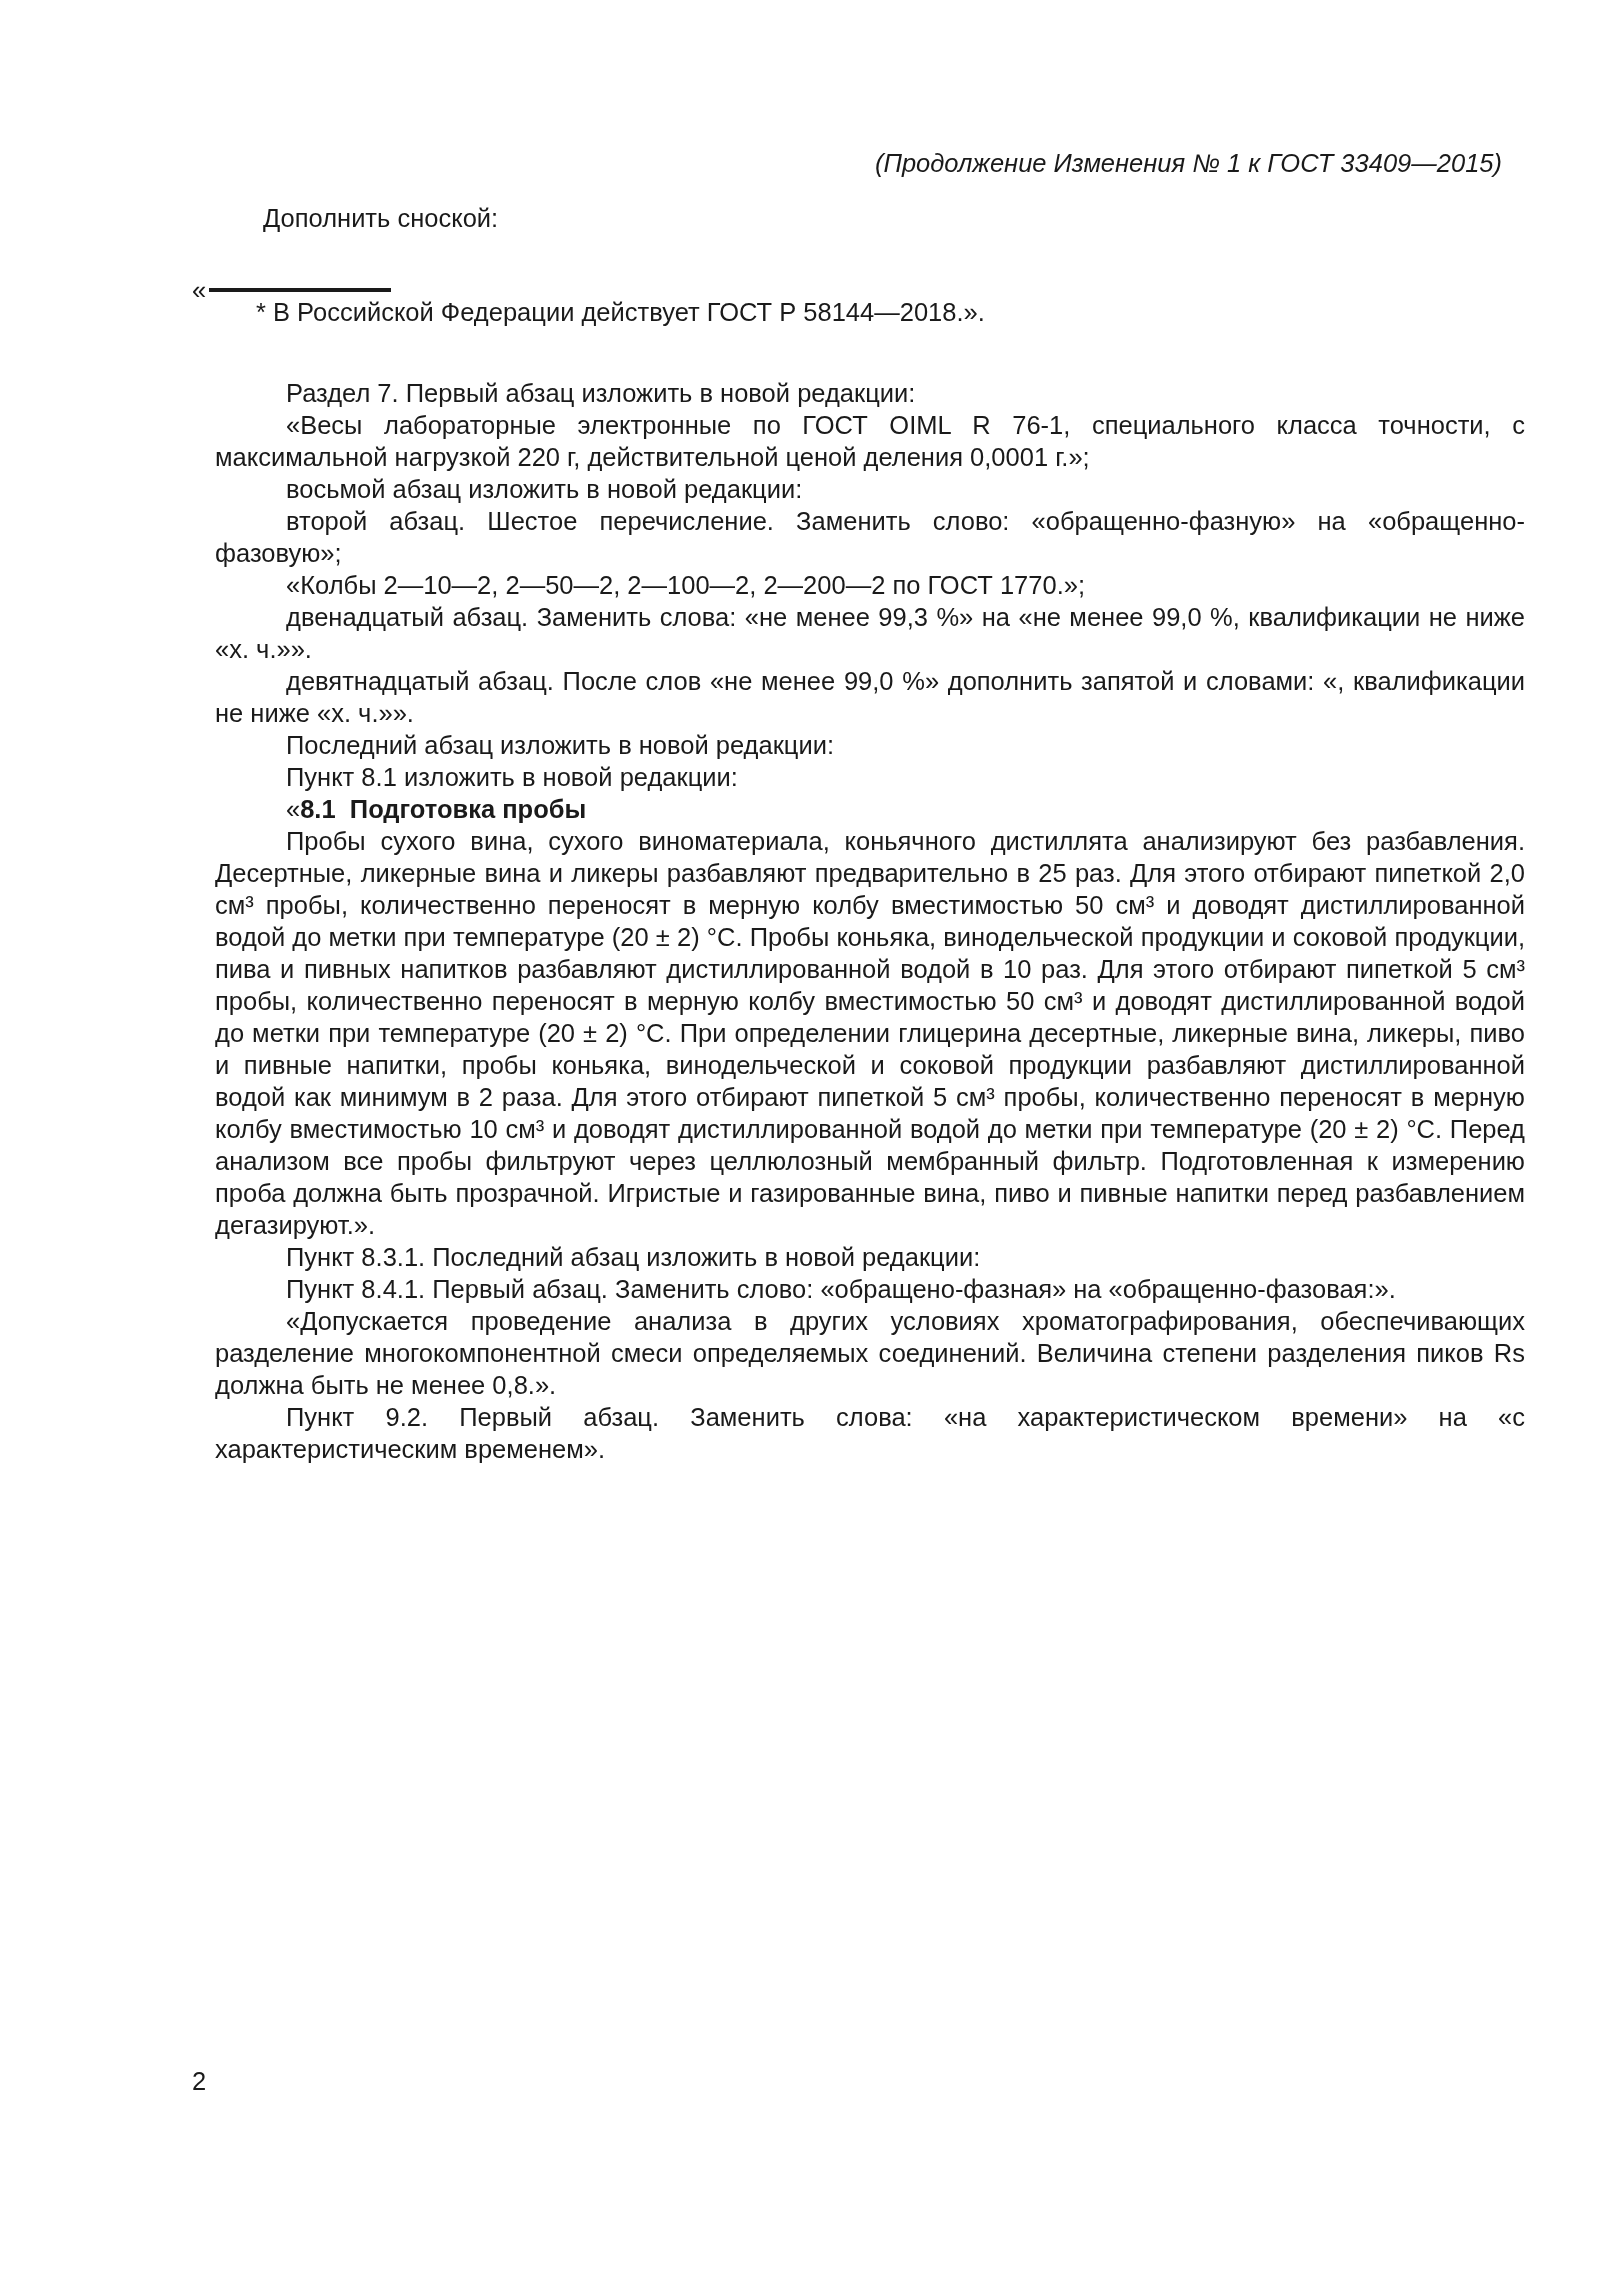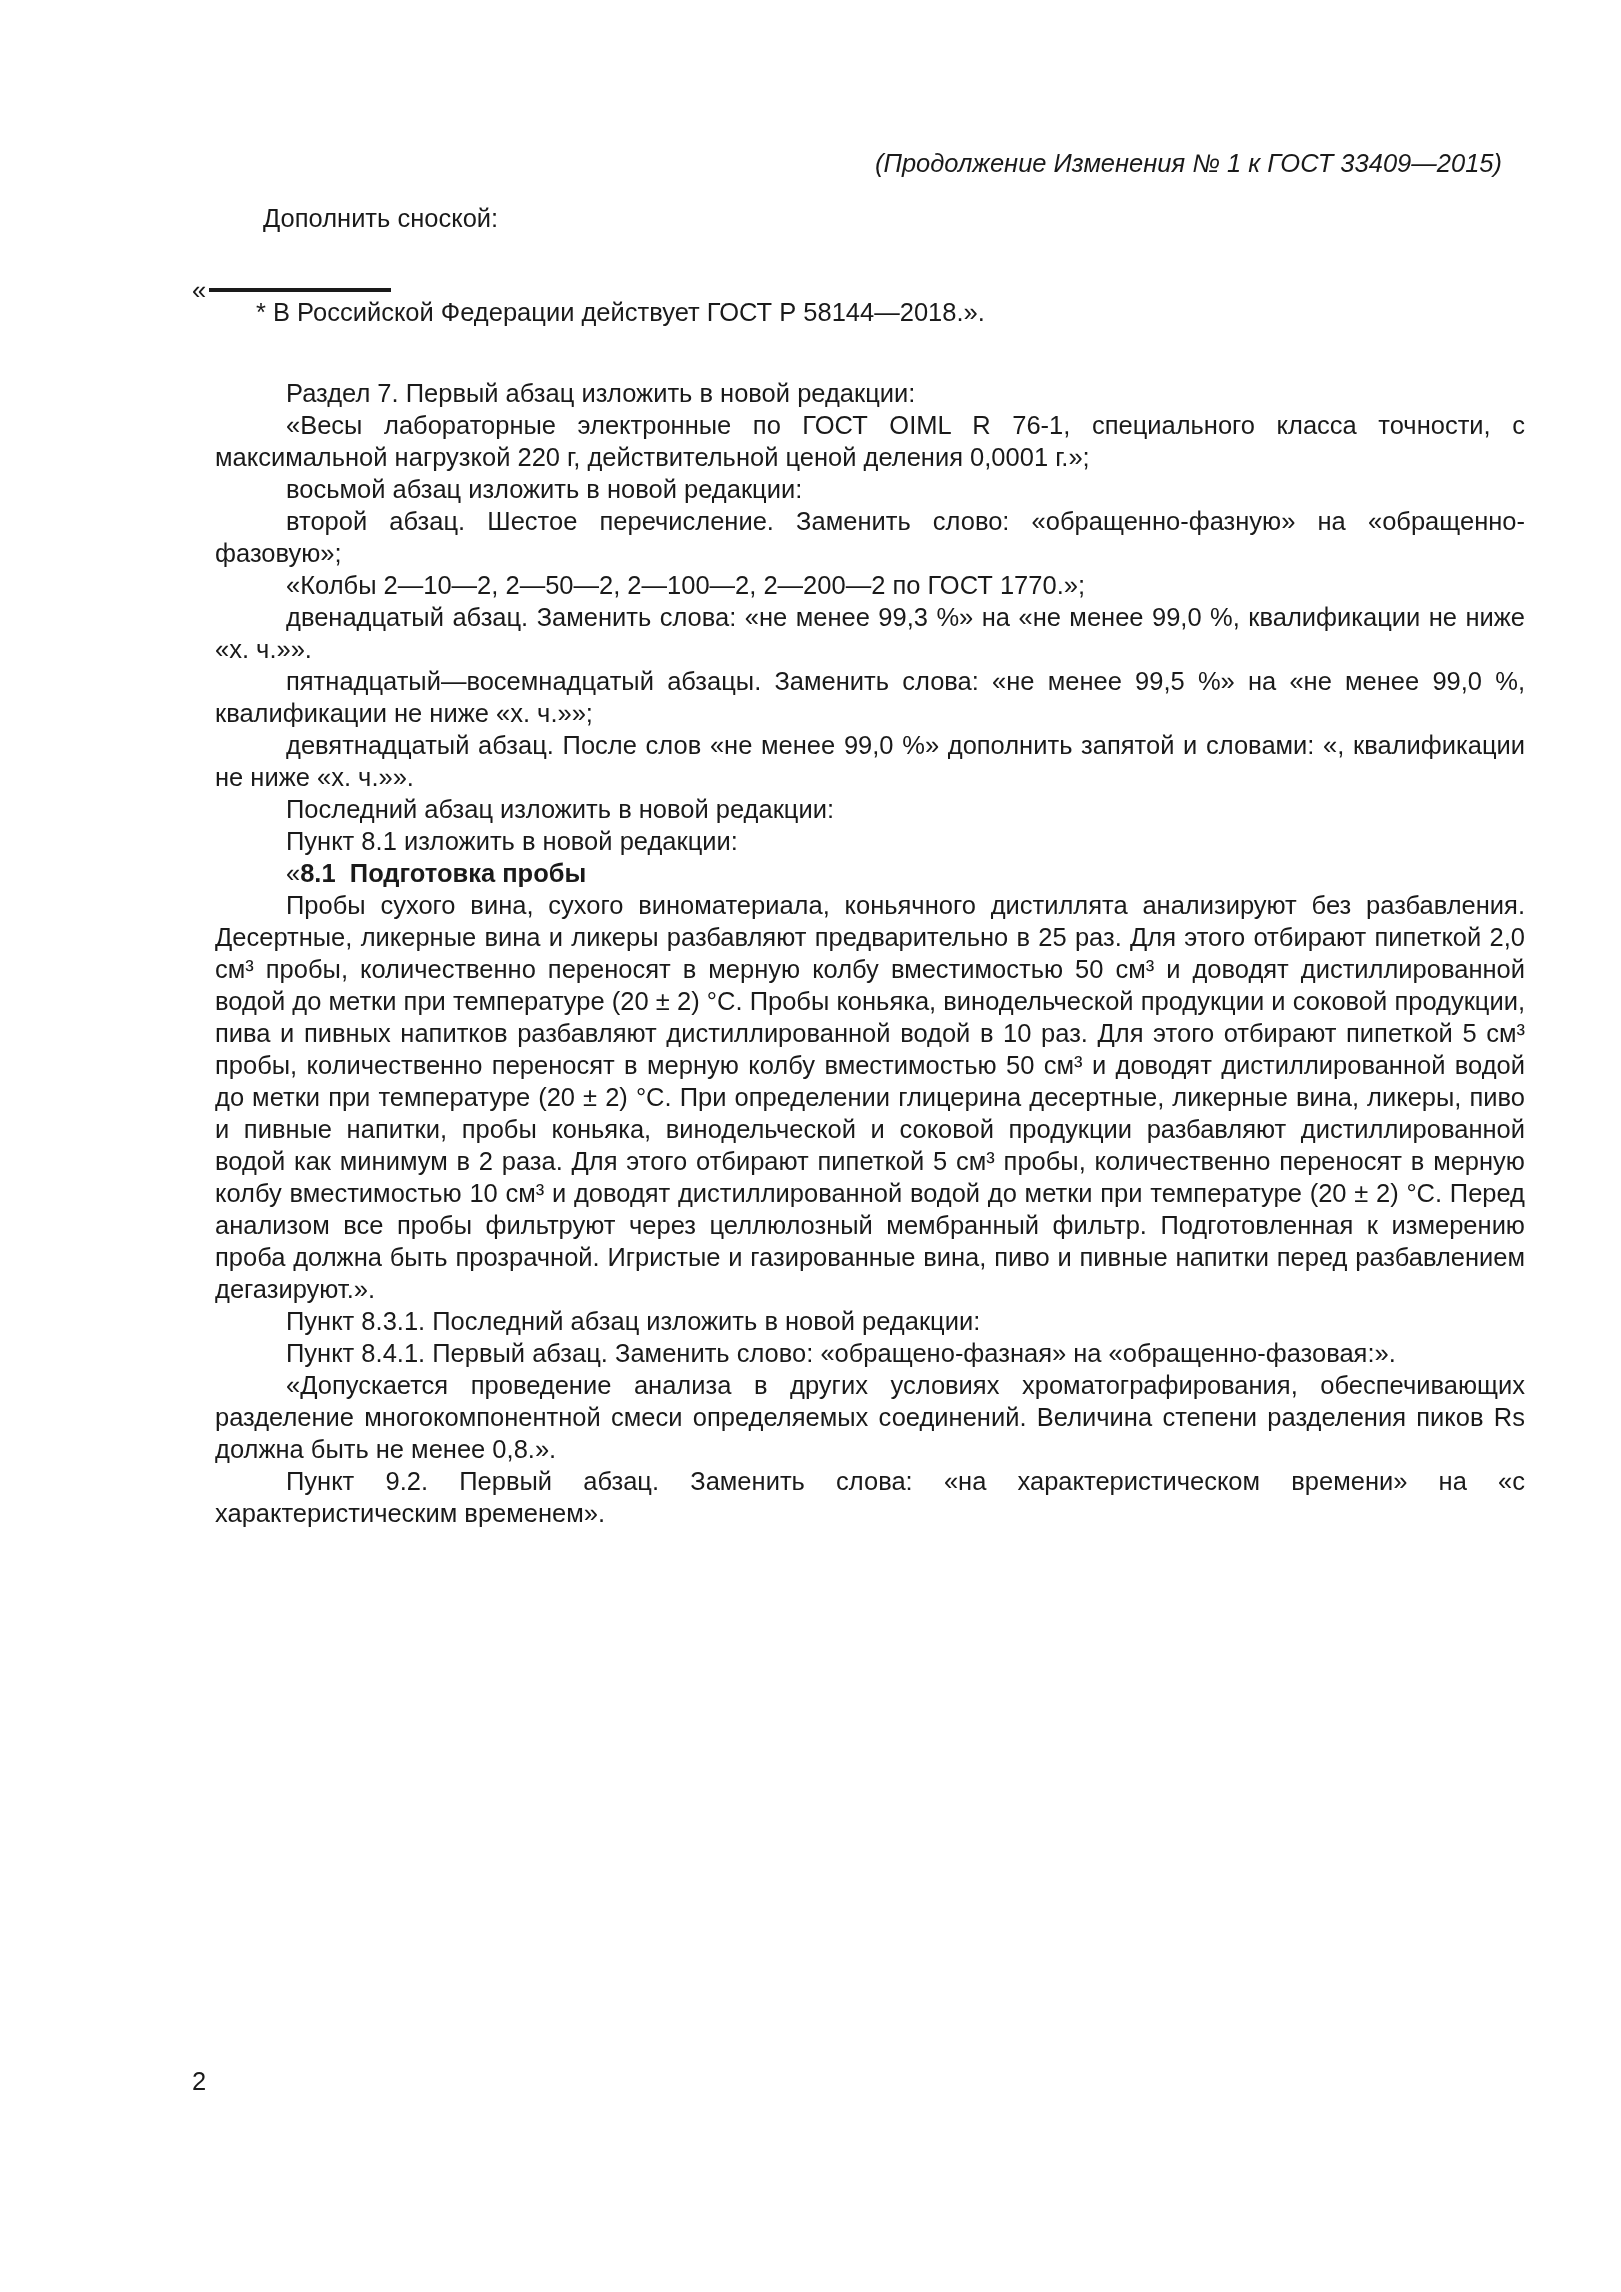--- a/index.html
+++ b/index.html
@@ -100,21 +100,20 @@
 
   <div class="footnote-text">* В Российской Федерации действует ГОСТ Р 58144—2018.».</div>
 
   <div class="body-text">
     <p>Раздел 7. Первый абзац изложить в новой редакции:</p>
     <p>«Весы лабораторные электронные по ГОСТ OIML R 76-1, специального класса точности, с максимальной нагрузкой 220 г, действительной ценой деления 0,0001 г.»;</p>
     <p>восьмой абзац изложить в новой редакции:</p>
     <p>второй абзац. Шестое перечисление. Заменить слово: «обращенно-фазную» на «обращенно-фазовую»;</p>
     <p>«Колбы 2—10—2, 2—50—2, 2—100—2, 2—200—2 по ГОСТ 1770.»;</p>
     <p>двенадцатый абзац. Заменить слова: «не менее 99,3 %» на «не менее 99,0 %, квалификации не ниже «х. ч.»».</p>
-    <p>пятнадцатый—восемнадцатый абзацы. Заменить слова: «не менее 99,5 %» на «не менее 99,0 %, квалификации не ниже «х. ч.»»;</p>
     <p>девятнадцатый абзац. После слов «не менее 99,0 %» дополнить запятой и словами: «, квалификации не ниже «х. ч.»».</p>
     <p>Последний абзац изложить в новой редакции:</p>
     <p>Пункт 8.1 изложить в новой редакции:</p>
     <p><span>«</span><b>8.1&nbsp; Подготовка пробы</b></p>
     <p>Пробы сухого вина, сухого виноматериала, коньячного дистиллята анализируют без разбавления. Десертные, ликерные вина и ликеры разбавляют предварительно в 25 раз. Для этого отбирают пипеткой 2,0 см³ пробы, количественно переносят в мерную колбу вместимостью 50 см³ и доводят дистиллированной водой до метки при температуре (20 ± 2) °С. Пробы коньяка, винодельческой продукции и соковой продукции, пива и пивных напитков разбавляют дистиллированной водой в 10 раз. Для этого отбирают пипеткой 5 см³ пробы, количественно переносят в мерную колбу вместимостью 50 см³ и доводят дистиллированной водой до метки при температуре (20 ± 2) °С. При определении глицерина десертные, ликерные вина, ликеры, пиво и пивные напитки, пробы коньяка, винодельческой и соковой продукции разбавляют дистиллированной водой как минимум в 2 раза. Для этого отбирают пипеткой 5 см³ пробы, количественно переносят в мерную колбу вместимостью 10 см³ и доводят дистиллированной водой до метки при температуре (20 ± 2) °С. Перед анализом все пробы фильтруют через целлюлозный мембранный фильтр. Подготовленная к измерению проба должна быть прозрачной. Игристые и газированные вина, пиво и пивные напитки перед разбавлением дегазируют.».</p>
     <p>Пункт 8.3.1. Последний абзац изложить в новой редакции:</p>
     <p>Пункт 8.4.1. Первый абзац. Заменить слово: «обращено-фазная» на «обращенно-фазовая:».</p>
     <p>«Допускается проведение анализа в других условиях хроматографирования, обеспечивающих разделение многокомпонентной смеси определяемых соединений. Величина степени разделения пиков Rs должна быть не менее 0,8.».</p>
     <p>Пункт 9.2. Первый абзац. Заменить слова: «на характеристическом времени» на «с характеристическим временем».</p>
   </div>

